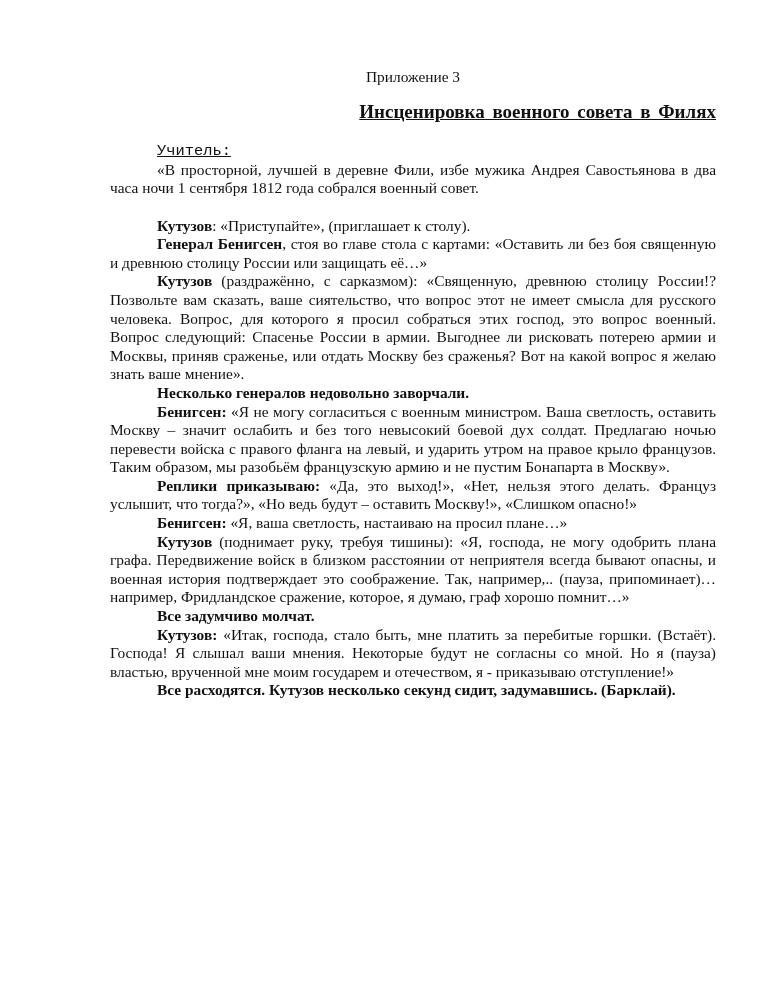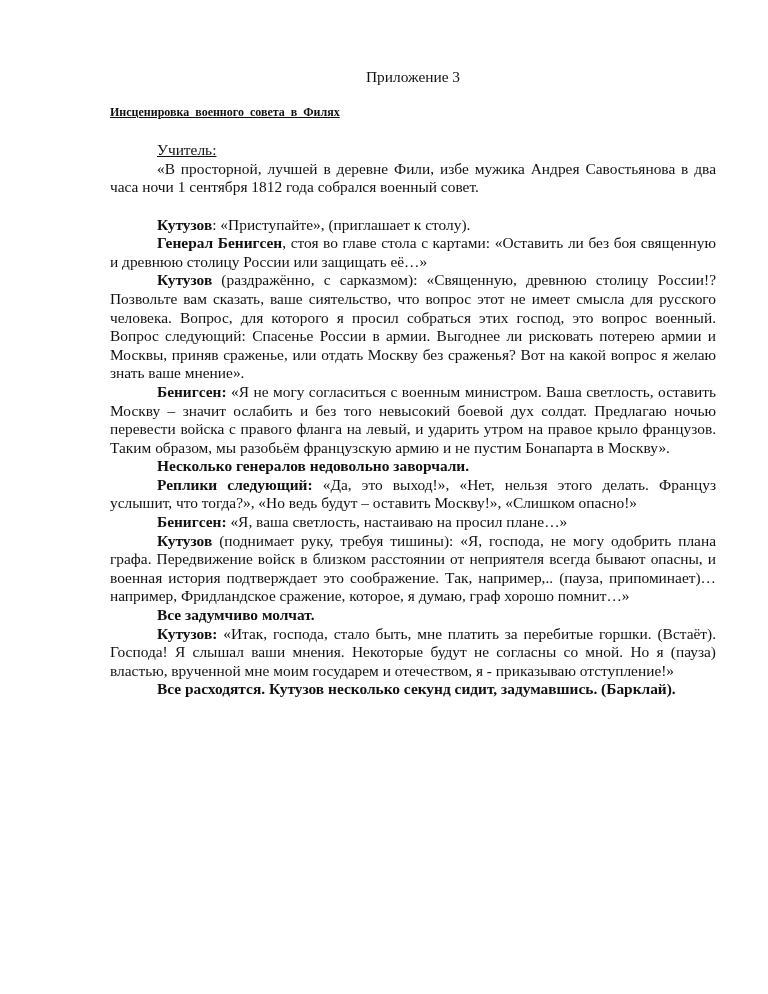--- a/index.html
+++ b/index.html
@@ -1,42 +1,42 @@
 <!DOCTYPE html>
 <html><head>
 <meta charset="utf-8">
 <style>
   html, body { margin: 0; padding: 0; background: #ffffff; }
   body { width: 768px; height: 994px; position: relative; overflow: hidden;
          font-family: "Liberation Serif", serif; color: #111; }
   .page { position: absolute; left: 110px; top: 68px; width: 606px;
           font-size: 15.4px; line-height: 18.6px; }
   .appendix { text-align: center; margin: 0 0 16px 0; }
-  .title { text-align: left; font-weight: bold; text-decoration: underline;
-           font-size: 12px; margin: 0 0 20px 0; word-spacing: 3px; }
+  .title { text-align: right; font-weight: bold; text-decoration: underline;
+           font-size: 19px; margin: 0 0 20px 0; word-spacing: 3px; }
   p { margin: 0; text-align: justify; text-indent: 47px; }
-  .teacher-label { text-decoration: underline; }
+  .teacher-label { text-decoration: underline; font-family: Liberation Mono, monospace; }
   .gap { height: 18.6px; }
   b { font-weight: bold; font-family: Liberation Serif, serif; }
 </style>
 </head>
 <body>
 
 <div class="page">
   <div class="appendix">Приложение 3</div>
   <div class="title">Инсценировка  военного совета  в  Филях</div>
 
   <p><span class="teacher-label">Учитель:</span></p>
   <p>«В просторной, лучшей в деревне Фили,  избе мужика Андрея Савостьянова в два часа ночи 1 сентября 1812 года собрался военный совет.</p>
   <div class="gap"></div>
 
   <p><b>Кутузов</b><span>: «Приступайте»,  (приглашает к столу).</span></p>
   <p><b>Генерал Бенигсен</b><span>, стоя во главе стола с картами:   «Оставить ли без боя священную и древнюю столицу России или защищать её…»</span></p>
   <p><b>Кутузов</b><span> (раздражённо, с сарказмом): «Священную, древнюю столицу России!? Позвольте вам сказать, ваше сиятельство, что вопрос  этот не имеет смысла для русского человека. Вопрос, для которого я просил собраться этих господ, это вопрос военный. Вопрос следующий: Спасенье России в армии. Выгоднее ли рисковать потерею армии и Москвы, приняв сраженье, или отдать Москву без сраженья? Вот на какой вопрос я желаю знать ваше мнение».</span></p>
+  <p><b>Несколько генералов недовольно заворчали.</b></p>
   <p><b>Бенигсен:</b><span> «Я не могу согласиться с военным министром.  Ваша светлость, оставить Москву – значит ослабить и без того невысокий боевой дух солдат. Предлагаю ночью перевести войска  с правого фланга на левый, и ударить утром на правое крыло французов. Таким образом, мы разобьём французскую армию и не пустим Бонапарта в Москву».</span></p>
-  <p><b>Несколько генералов недовольно заворчали.</b></p>
-  <p><b>Реплики следующий:</b><span> «Да, это выход!»,   «Нет, нельзя этого делать. Француз услышит, что тогда?»,  «Но ведь будут – оставить Москву!»,  «Слишком опасно!»</span></p>
+  <p><b>Реплики приказываю:</b><span> «Да, это выход!»,   «Нет, нельзя этого делать. Француз услышит, что тогда?»,  «Но ведь будут – оставить Москву!»,  «Слишком опасно!»</span></p>
   <p><b>Бенигсен:</b><span> «Я, ваша светлость, настаиваю на просил плане…»</span></p>
   <p><b>Кутузов</b><span>  (поднимает руку, требуя тишины):  «Я, господа, не могу одобрить плана графа. Передвижение войск в близком расстоянии от неприятеля всегда бывают опасны, и военная история подтверждает это соображение. Так, например,..  (пауза, припоминает)… например, Фридландское сражение,  которое, я думаю, граф хорошо помнит…»</span></p>
   <p><b>Все задумчиво молчат.</b></p>
   <p><b>Кутузов:</b><span>   «Итак, господа, стало быть, мне платить за перебитые горшки. (Встаёт). Господа! Я слышал ваши мнения. Некоторые будут не согласны со мной. Но я  (пауза) властью, врученной мне моим государем и отечеством, я - приказываю отступление!»</span></p>
   <p><b>Все расходятся.  Кутузов несколько секунд сидит, задумавшись. (Барклай).</b></p>
 </div>
 
 </body></html>

